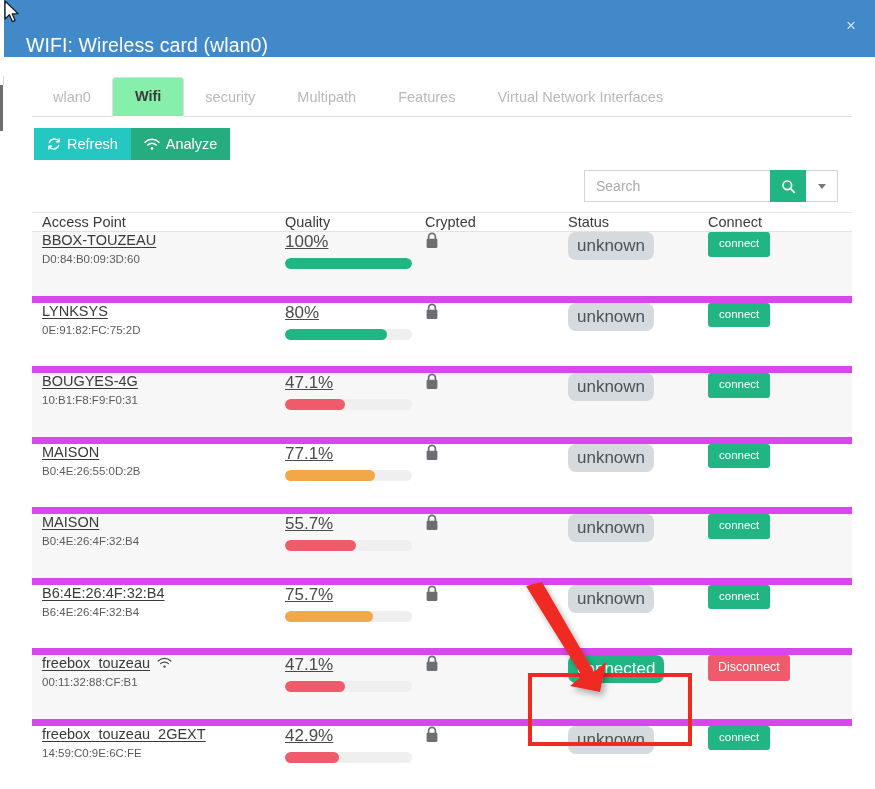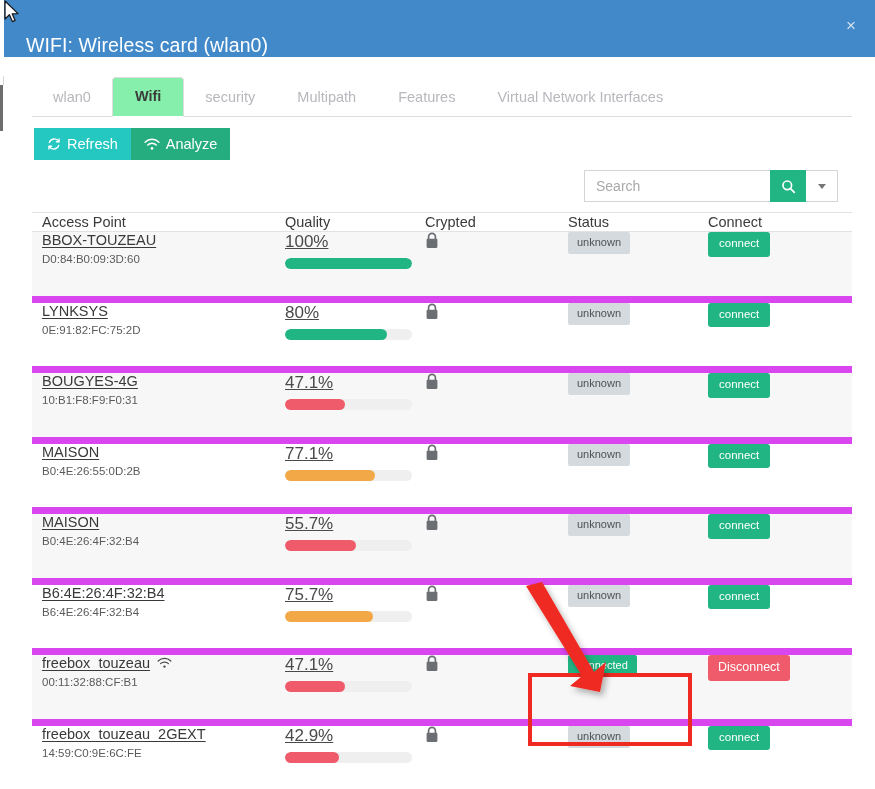--- a/index.html
+++ b/index.html
@@ -232,23 +232,23 @@
   .q-track {
     width: 127px; height: 11px;
     background: #efefef;
     border-radius: 6px;
     overflow: hidden;
   }
   .q-fill { height: 100%; border-radius: 6px; }
 
   .badge {
     display: inline-block;
-    font-size: 11px;
+    font-size: 17px;
     padding: 5px 9px 6px 9px;
-    border-radius: 2px;
+    border-radius: 8px;
     line-height: 1;
   }
   .badge-unknown { background: #d5dade; color: #4c5256; }
   .badge-connected { background: #21b583; color: #ffffff; }
 
   .btn-connect {
     background: #21b583;
     color: #ffffff;
     border: none;
     border-radius: 3px;

